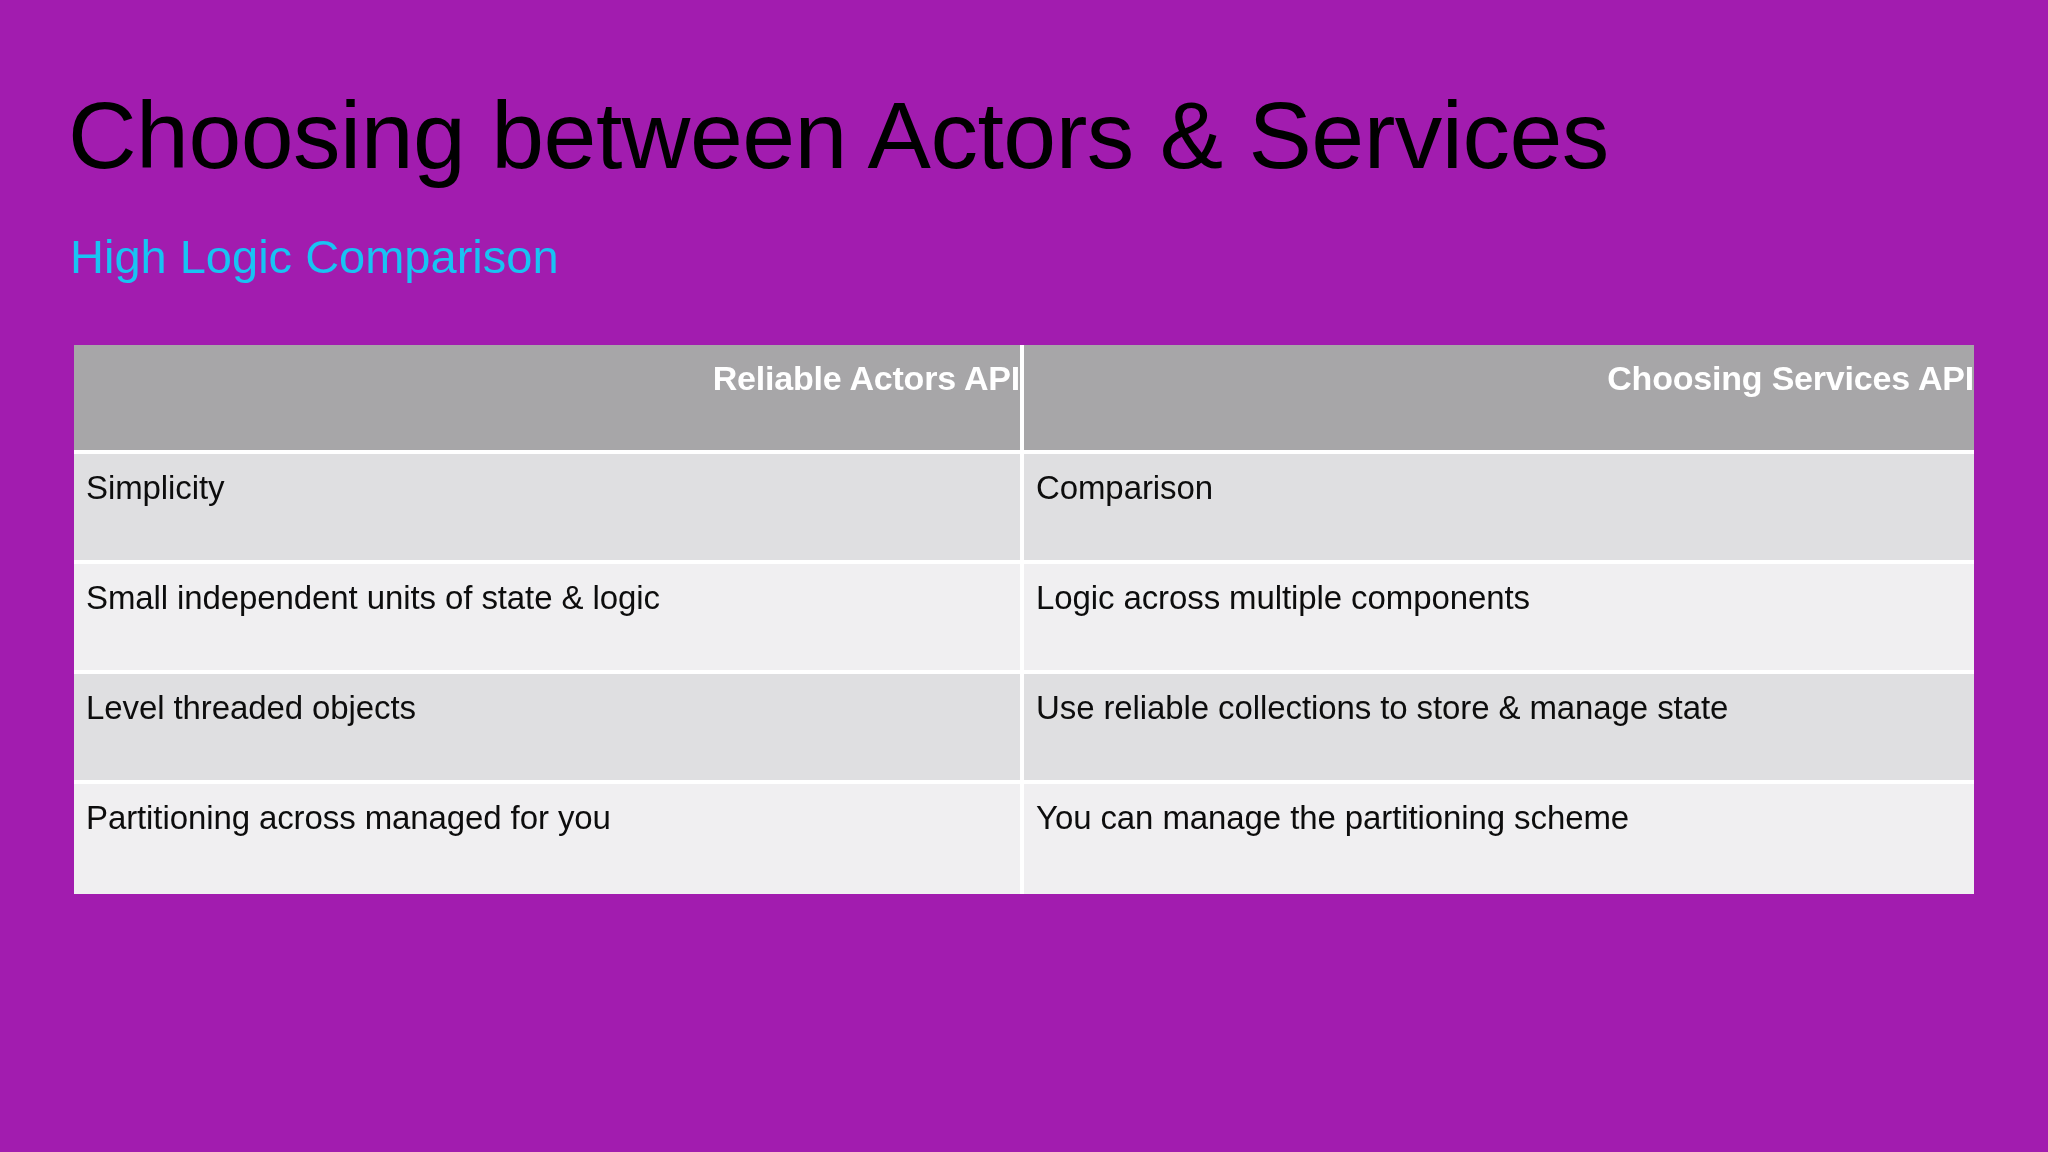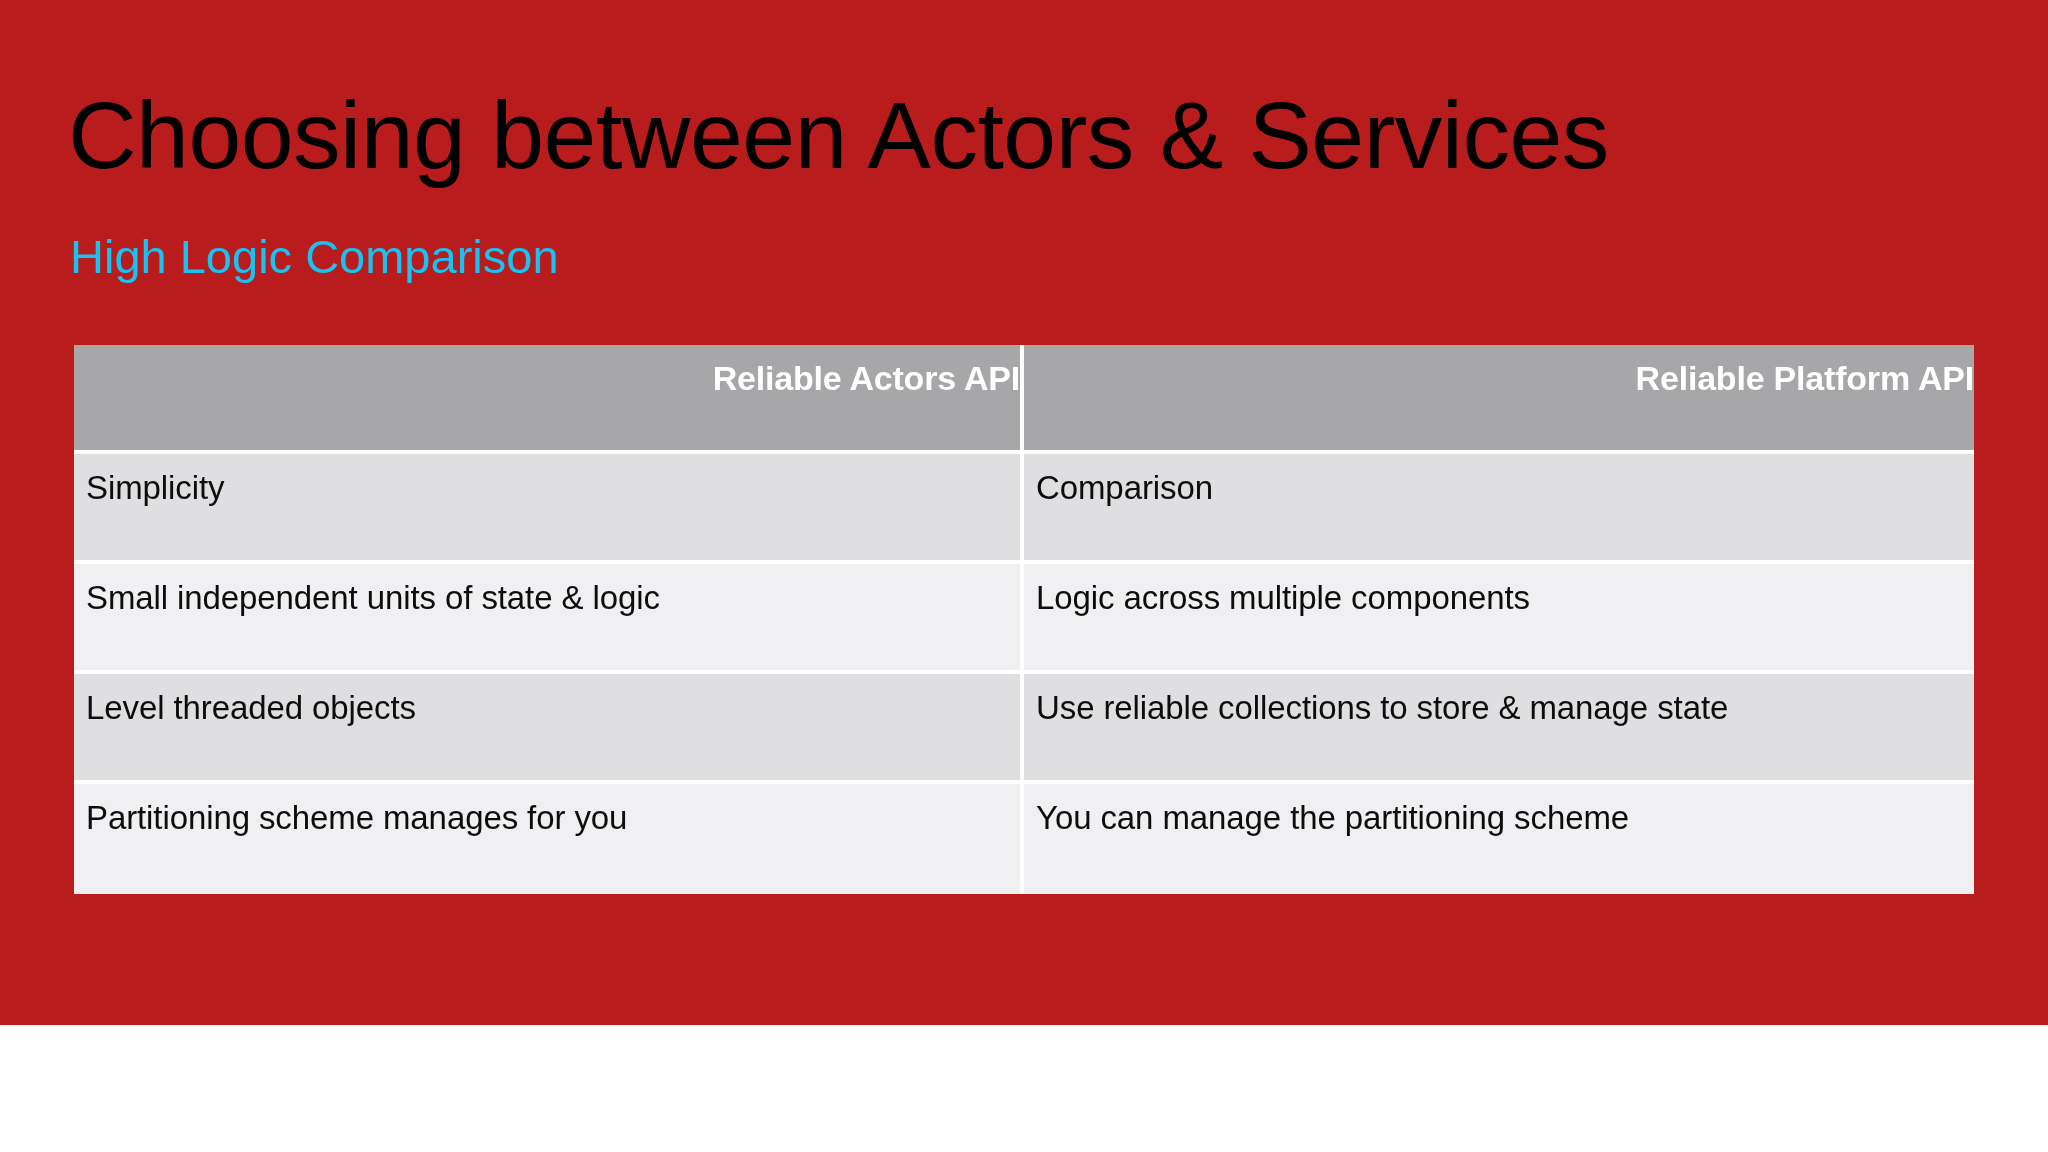--- a/index.html
+++ b/index.html
@@ -11,22 +11,22 @@
     width: 2048px;
     height: 1152px;
     background: #FFFFFF;
     font-family: "Liberation Sans", sans-serif;
     overflow: hidden;
   }
 
   .slide {
     position: relative;
     width: 2048px;
-    height: 1025px;
-    background: #b91c1c;
+    height: 1152px;
+    background: #a21caf;
   }
 
   
   .slide-title {
     position: absolute;
     left: 68px;
     top: 18px;
     width: 1900px;
     font-size: 95px;
     line-height: 1.12;
@@ -115,36 +115,36 @@
   <h2 class="slide-subtitle">High Logic Comparison</h2>
 
   <table class="comparison-table">
     <colgroup>
       <col class="col-left">
       <col class="col-right">
     </colgroup>
     <thead>
       <tr>
         <th>Reliable Actors API</th>
-        <th>Reliable Platform API</th>
+        <th>Choosing Services API</th>
       </tr>
     </thead>
     <tbody>
       <tr class="row-shade">
         <td>Simplicity</td>
         <td>Comparison</td>
       </tr>
       <tr class="row-light">
         <td>Small independent units of state &amp; logic</td>
         <td>Logic across multiple components</td>
       </tr>
       <tr class="row-shade">
         <td>Level threaded objects</td>
         <td>Use reliable collections to store &amp; manage state</td>
       </tr>
       <tr class="row-light">
-        <td>Partitioning scheme manages for you</td>
+        <td>Partitioning across managed for you</td>
         <td>You can manage the partitioning scheme</td>
       </tr>
     </tbody>
   </table>
 
 </div>
 
 </body></html>

